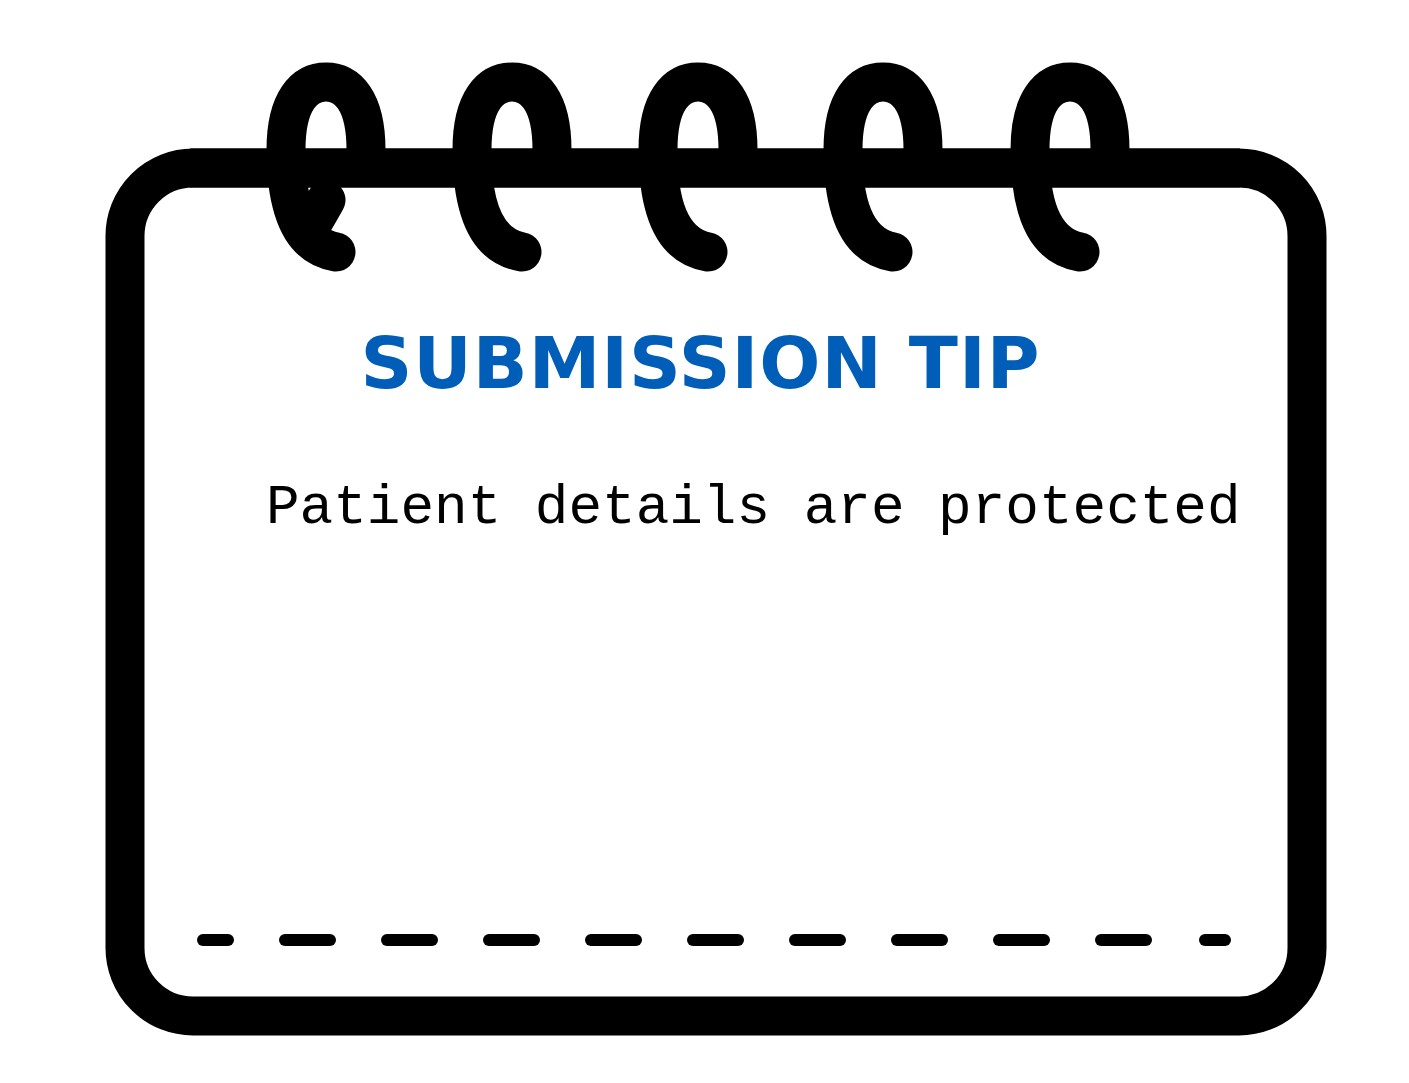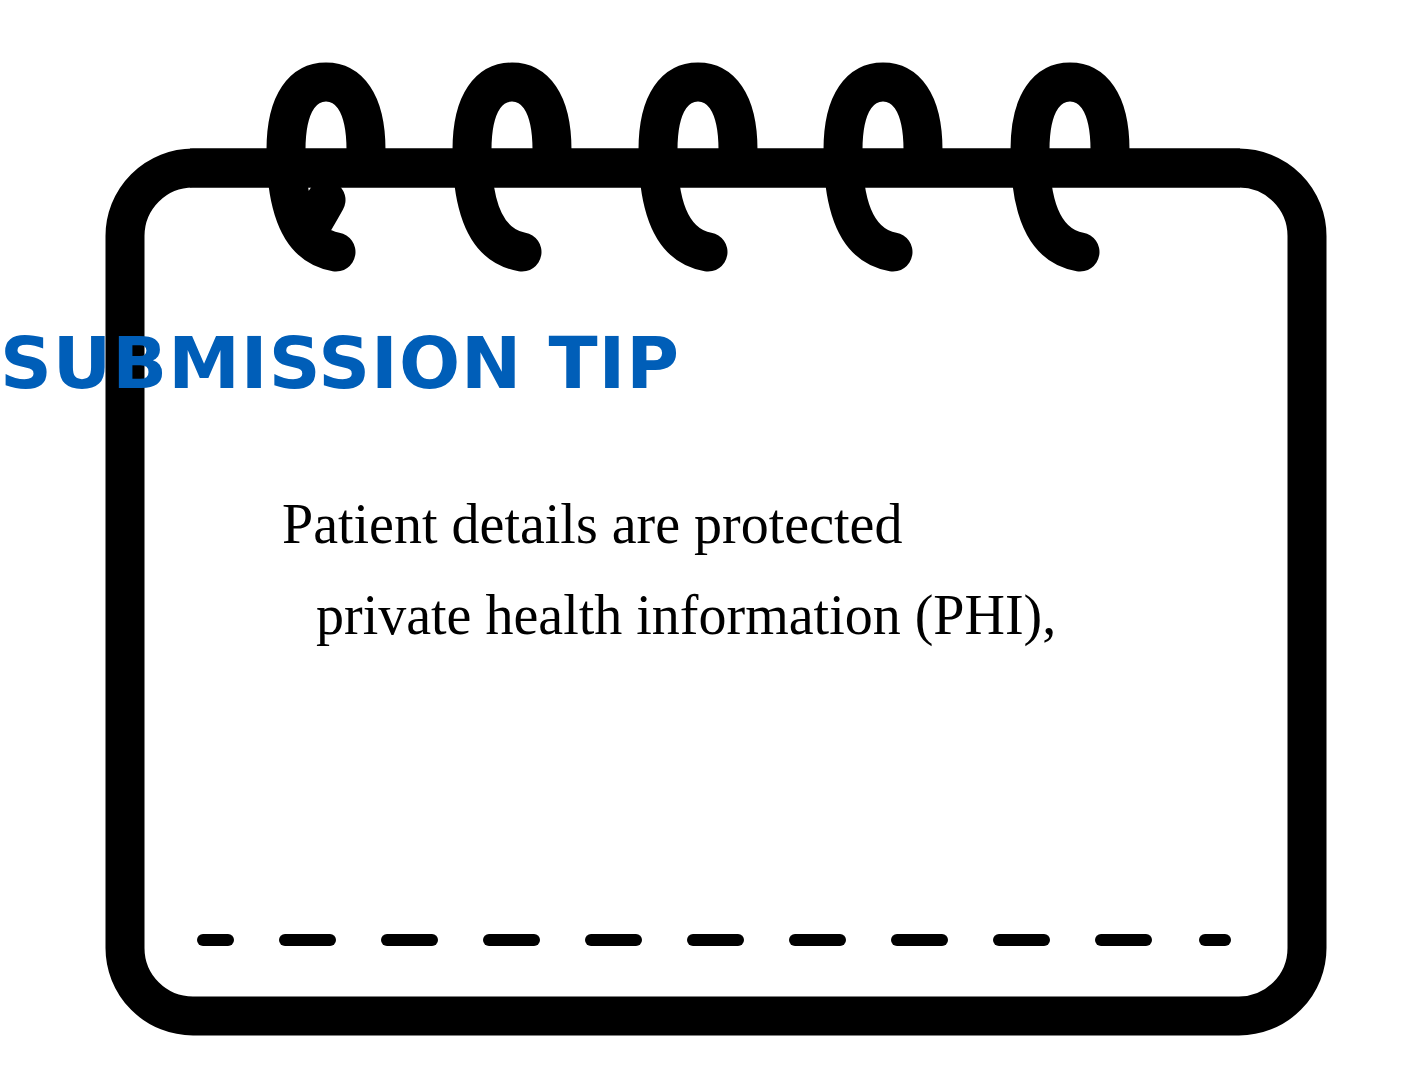--- a/index.html
+++ b/index.html
@@ -18,38 +18,38 @@
       left: 0;
       top: 0;
       width: 1409px;
       height: 1083px;
     }
     .tip-title {
       position: absolute;
       left: 0;
       top: 318px;
       width: 1401px;
-      text-align: left;
+      text-align: center;
       font-family: "DejaVu Sans", sans-serif;
       font-weight: bold;
       font-size: 72px;
       letter-spacing: 1px;
       line-height: 90px;
       margin: 0;
     }
     .tip-body {
       position: absolute;
       left: 266px;
       top: 463px;
       width: 960px;
-      font-family: Liberation Serif, serif;
+      font-family: Liberation Mono, monospace;
       font-size: 56px;
       line-height: 90.5px;
       color: #000000;
-      margin: 16px;
+      margin: 0;
     }
     .tip-line {
       display: block;
       white-space: nowrap;
     }
     .tip-line.indent {
       padding-left: 34px;
     }
   </style>
 </head>
@@ -83,16 +83,15 @@
       <line x1="999" y1="940" x2="1044" y2="940"></line>
       <line x1="1101" y1="940" x2="1146" y2="940"></line>
       <line x1="1205" y1="940" x2="1225" y2="940"></line>
     </g>
   </svg>
 
   <h1 class="tip-title" style="color:#005EB8;">SUBMISSION TIP</h1>
 
   <div class="tip-body">
     <span class="tip-line">Patient details are protected</span>
-    <span class="tip-line indent">private health information (PHI),</span>
   </div>
 
 </div>
 
 </body></html>

